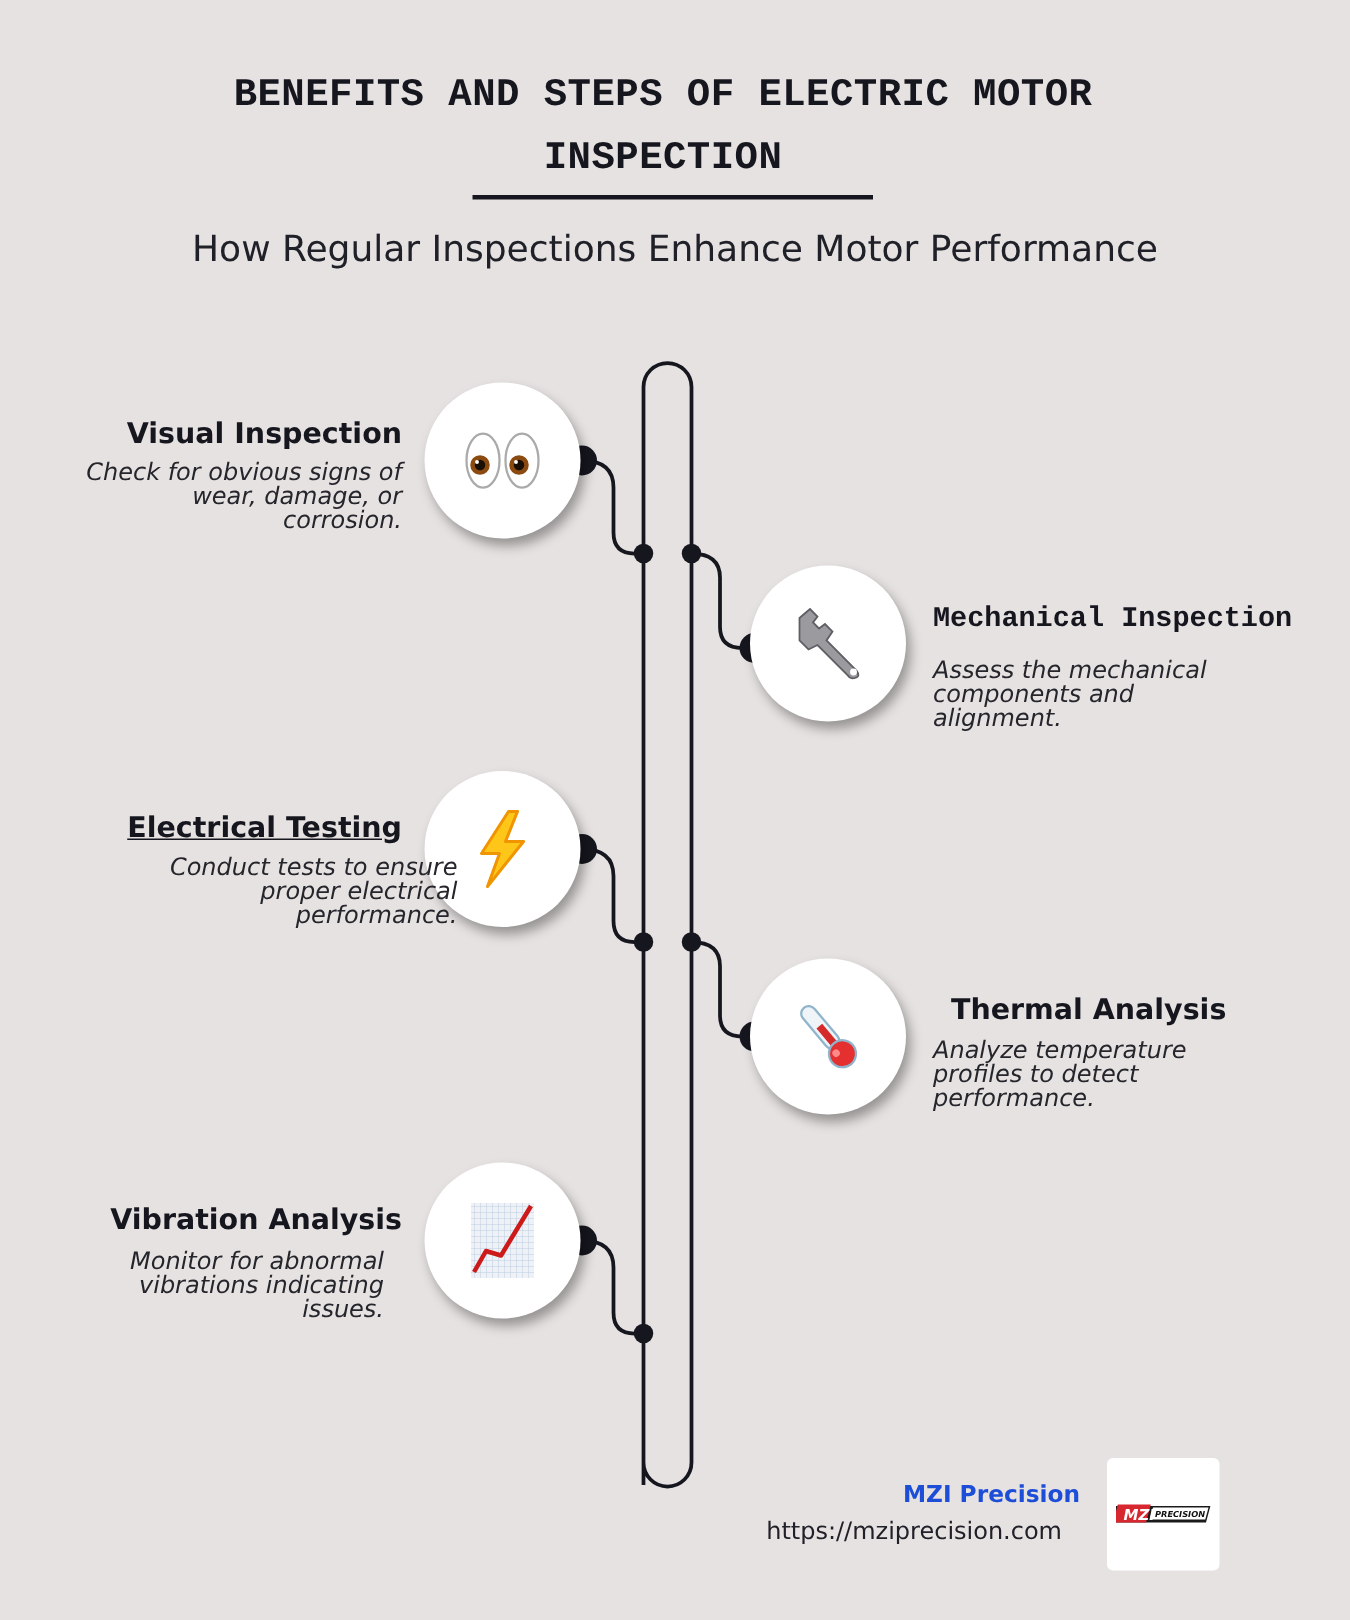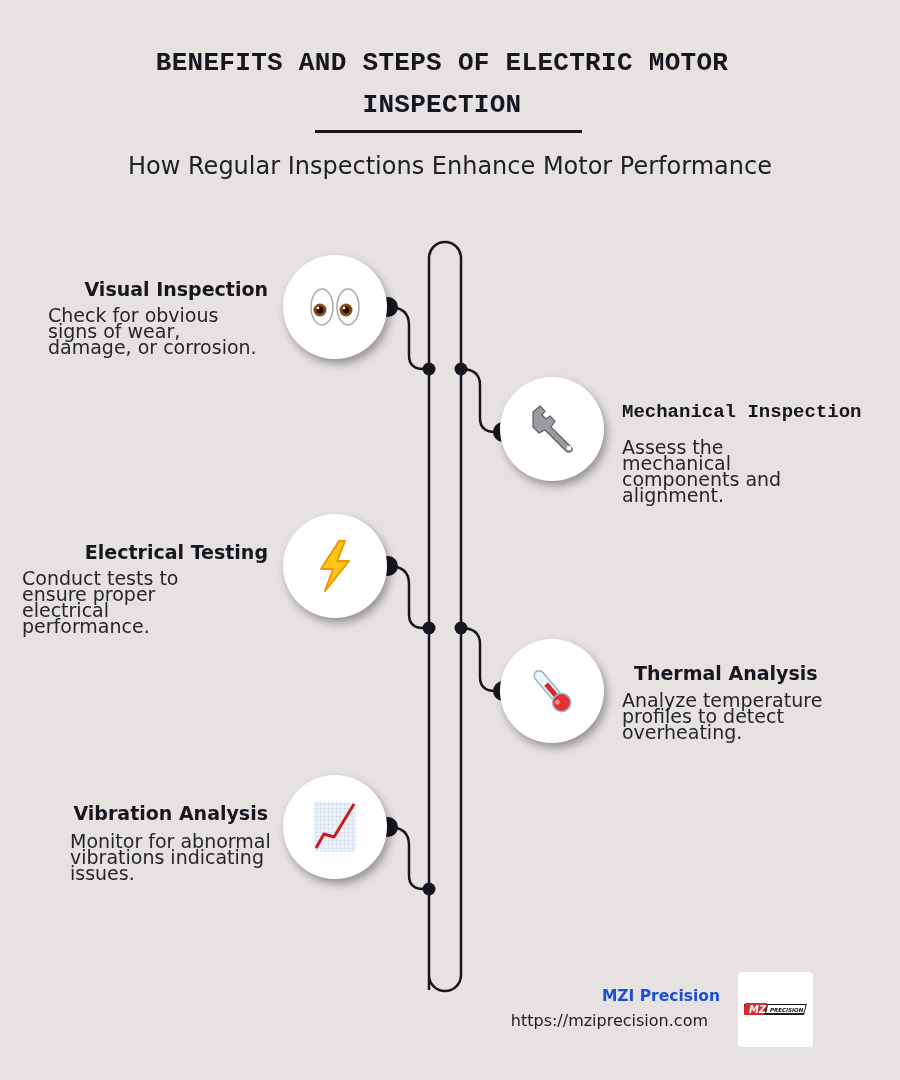--- a/index.html
+++ b/index.html
@@ -20,23 +20,23 @@
   svg.connectors { position:absolute; left:0; top:0; }
   .circle {
     position:absolute; width:104px; height:104px; border-radius:50%; background:#fff;
     box-shadow:3px 5px 8px rgba(0,0,0,0.35);
     display:flex; align-items:center; justify-content:center; font-size:40px;
   }
   .step-title {
     position:absolute; font-family:"DejaVu Sans", sans-serif; font-weight:bold; font-size:19px; color:#16161f; white-space:nowrap;
   }
   .step-desc {
-    position:absolute; font-family:"DejaVu Sans", sans-serif; font-size:19px; line-height:16px; color:#25252c;
+    position:absolute; font-family:"DejaVu Sans", sans-serif; font-size:16px; line-height:16px; color:#25252c;font-style:italic;
   }
-  .left .step-title, .left .step-desc { }
+  .left .step-title, .left .step-desc { text-align:right; }
   .brand-name {
     position:absolute; right:180px; top:987px; font-family:"DejaVu Sans", sans-serif; font-weight:bold; font-size:15.5px; color:#1d4ed8;
   }
   .brand-url {
     position:absolute; right:192px; top:1011px; font-family:"DejaVu Sans", sans-serif; font-size:16px; color:#202028;
   }
   .logo-box {
     position:absolute; left:738px; top:972px; width:75px; height:75px; background:#fff; border-radius:4px;
     display:flex; align-items:center; justify-content:center;
   }
@@ -104,54 +104,54 @@
   <div class="step-title" style="left:622px; top:401px;font-family:Liberation Mono, monospace;">Mechanical Inspection</div>
   <div class="step-desc" style="left:622px; top:439px; width:210px;">Assess the mechanical components and alignment.</div>
 </div>
 
 <div class="left">
   <div class="circle" style="left:283px; top:514px;">
     <svg width="44" height="54" viewBox="0 0 44 54">
       <path d="M26,2 L8,30 L20,30 L12,52 L36,22 L24,22 L32,2 Z" fill="#ffc61a" stroke="#f09500" stroke-width="2" stroke-linejoin="round"></path>
     </svg>
   </div>
-  <div class="step-title" style="right:632px; top:541px;">Electrical Testing</div>
-  <div class="step-desc" style="right:668px; top:570px; width:210px;">Conduct tests to ensure proper electrical performance.</div>
+  <div class="step-title" style="right:632px; top:541px;text-decoration:underline;">Electrical Testing</div>
+  <div class="step-desc" style="right:595px; top:570px; width:210px;">Conduct tests to ensure proper electrical performance.</div>
 </div>
 
 <div class="right">
   <div class="circle" style="left:500px; top:639px;">
     <svg width="54" height="54" viewBox="0 0 54 54">
       <g transform="rotate(-40 27 27)">
         <rect x="22" y="2" width="10" height="34" rx="5" fill="#eef4f8" stroke="#8fb4cc" stroke-width="1.5"></rect>
         <rect x="24.5" y="18" width="5" height="20" fill="#d62a2a"></rect>
         <circle cx="27" cy="42" r="9" fill="#e53030" stroke="#8fb4cc" stroke-width="1.5"></circle>
         <circle cx="24" cy="39" r="2.5" fill="#ff8a8a"></circle>
       </g>
     </svg>
   </div>
   <div class="step-title" style="left:634px; top:662px;">Thermal Analysis</div>
-  <div class="step-desc" style="left:622px; top:692px; width:210px;">Analyze temperature profiles to detect overheating.</div>
+  <div class="step-desc" style="left:622px; top:692px; width:210px;">Analyze temperature profiles to detect performance.</div>
 </div>
 
 <div class="left">
   <div class="circle" style="left:283px; top:775px;">
     <svg width="46" height="54" viewBox="0 0 46 54">
       <defs>
         <pattern id="grid" width="4" height="4" patternUnits="userSpaceOnUse">
           <path d="M4,0 L0,0 L0,4" fill="none" stroke="#b9cbe0" stroke-width="0.6"></path>
         </pattern>
       </defs>
       <rect x="2" y="2" width="42" height="50" fill="#eef2f7"></rect>
       <rect x="2" y="2" width="42" height="50" fill="url(#grid)"></rect>
       <polyline points="4,48 12,34 22,37 42,4" fill="none" stroke="#cc1a1a" stroke-width="3" stroke-linejoin="round"></polyline>
     </svg>
   </div>
   <div class="step-title" style="right:632px; top:802px;">Vibration Analysis</div>
-  <div class="step-desc" style="right:620px; top:833px; width:210px;">Monitor for abnormal vibrations indicating issues.</div>
+  <div class="step-desc" style="right:644px; top:833px; width:210px;">Monitor for abnormal vibrations indicating issues.</div>
 </div>
 
 <div class="brand-name">MZI Precision</div>
 <div class="brand-url">https://mziprecision.com</div>
 <div class="logo-box">
   <svg width="64" height="20" viewBox="0 0 64 20">
     <rect x="0" y="4" width="64" height="11" fill="#1a1a1a" transform="skewX(-15)"></rect>
     <rect x="2" y="3" width="22" height="12" fill="#d7282f" transform="skewX(-15)"></rect>
     <text x="5" y="13" font-family="DejaVu Sans, sans-serif" font-weight="bold" font-style="italic" font-size="10" fill="#fff">MZI</text>
     <rect x="26" y="5" width="37" height="8" fill="#fff" transform="skewX(-15)"></rect>

